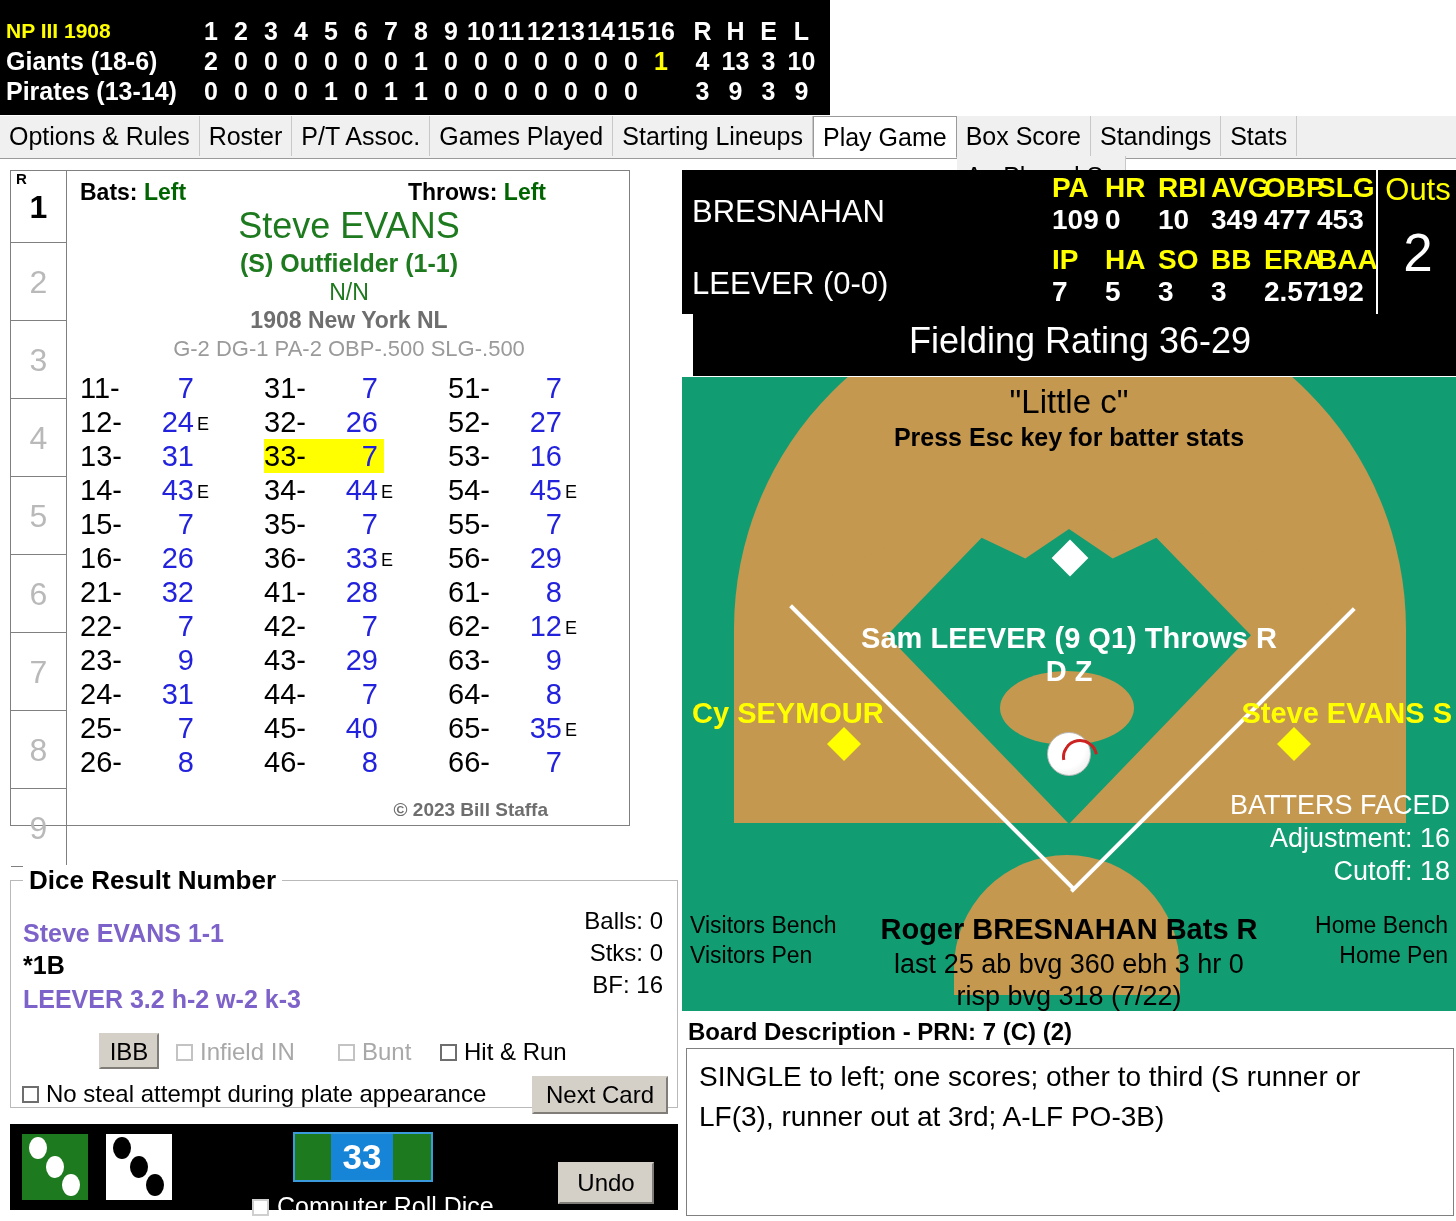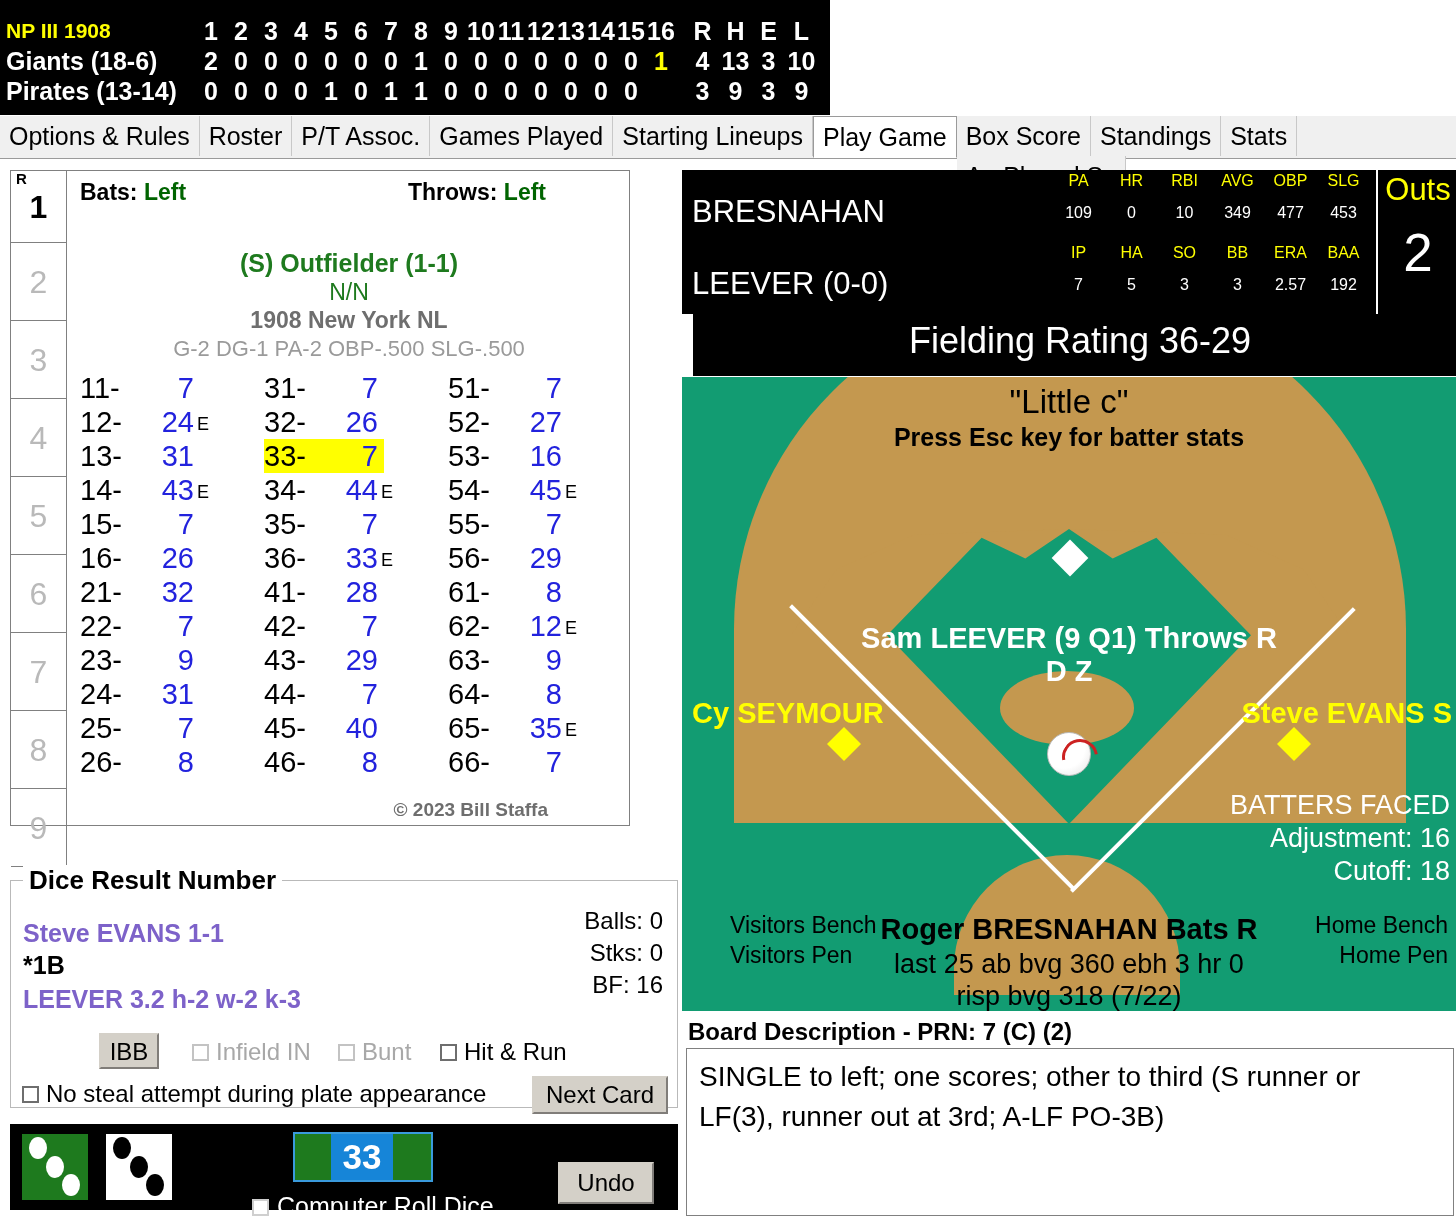--- a/index.html
+++ b/index.html
@@ -63,21 +63,21 @@
   .drn-l1{position:absolute;left:12px;top:38px;font-size:25px;font-weight:bold;color:#7d62c9;}
   .drn-l2{position:absolute;left:12px;top:70px;font-size:25px;font-weight:bold;color:#000;}
   .drn-l3{position:absolute;left:12px;top:104px;font-size:25px;font-weight:bold;color:#7d62c9;}
   .counts{position:absolute;right:14px;top:24px;text-align:right;font-size:24px;color:#000;line-height:32px;}
   .ibb{position:absolute;left:88px;top:152px;width:60px;height:36px;border:2px outset #d4d0c8;background:#d4d0c8;
        font-size:22px;text-align:center;line-height:34px;box-sizing:border-box;}
   .ck{position:absolute;font-size:24px;color:#000;white-space:nowrap;}
   .ck .box{display:inline-block;width:17px;height:17px;border:2px solid #6e6e6e;vertical-align:-1px;margin-right:7px;background:#fff;box-sizing:border-box;}
   .ck.dim{color:#a8a8a8;}
   .ck.dim .box{border-color:#c3c3c3;}
-  .ck1{left:192px;top:1038px;}
+  .ck1{left:176px;top:1038px;}
   .ck2{left:338px;top:1038px;}
   .ck3{left:440px;top:1038px;}
   .ck4{left:22px;top:1080px;}
   .btn{border:2px outset #d4d0c8;background:#d4d0c8;font-size:24px;text-align:center;box-sizing:border-box;color:#000;}
   .nextbtn{position:absolute;left:532px;top:1076px;width:136px;height:38px;line-height:34px;}
 
   
   .dicebar{position:absolute;left:10px;top:1124px;width:668px;height:86px;background:#000;}
   .die{position:absolute;top:10px;width:66px;height:66px;}
   .die.green{left:12px;background:#1e7a1e;}
@@ -92,21 +92,21 @@
   .crd .box{display:inline-block;width:17px;height:17px;border:2px solid #cfcfcf;background:#fff;vertical-align:-1px;margin-right:8px;box-sizing:border-box;}
   .undobtn{position:absolute;left:558px;top:1162px;width:96px;height:42px;line-height:38px;}
 
   
   .statbar{position:absolute;left:682px;top:170px;width:774px;height:144px;background:#000;}
   .hitterrow{position:absolute;left:0;top:0;width:692px;height:72px;}
   .pitcherrow{position:absolute;left:0;top:72px;width:692px;height:72px;}
   .pl-name{position:absolute;left:10px;top:24px;font-size:31px;color:#fff;white-space:nowrap;}
   .hdrcells{position:absolute;left:370px;top:2px;}
   .valcells{position:absolute;left:370px;top:34px;}
-  .sc{display:inline-block;width:53px;text-align:center;font-size:16px;font-weight:normal;}
+  .sc{display:inline-block;width:53px;text-align:left;font-size:28px;font-weight:bold;}
   .hdrcells .sc{color:#ffff00;}
   .valcells .sc{color:#ffffff;}
   .outsbox{position:absolute;left:694px;top:0;width:80px;height:144px;border-left:2px solid #fff;}
   .outs-l{position:absolute;left:0;top:2px;width:80px;text-align:center;font-size:31px;color:#ffff00;}
   .outs-v{position:absolute;left:0;top:52px;width:80px;text-align:center;font-size:53px;color:#fff;}
 
   .frbar{position:absolute;left:682px;top:314px;width:774px;height:62px;background:#000;margin-left:11px;}
   .frtext{position:absolute;left:0;top:6px;width:774px;text-align:center;font-size:36px;color:#fff;}
 
   .field{position:absolute;left:682px;top:377px;width:774px;height:634px;background:#129c72;overflow:hidden;}
@@ -129,21 +129,21 @@
         background:radial-gradient(circle at 38% 34%,#ffffff 55%,#e2e2e2 100%);border:1px solid #bbb;box-sizing:border-box;}
   .seam{position:absolute;border:3px solid #cc2222;border-radius:50%;width:30px;height:30px;left:14px;top:6px;
         border-color:#cc2222 transparent transparent #cc2222;transform:rotate(35deg);}
   .f-littlec{position:absolute;left:0;top:6px;width:774px;text-align:center;font-size:33px;color:#000;}
   .f-esc{position:absolute;left:0;top:46px;width:774px;text-align:center;font-size:25px;font-weight:bold;color:#000;}
   .f-pitcher{position:absolute;left:0;top:245px;width:774px;text-align:center;font-size:29px;font-weight:bold;color:#fff;}
   .f-pitcher2{position:absolute;left:0;top:278px;width:774px;text-align:center;font-size:29px;font-weight:bold;color:#fff;}
   .f-lf{position:absolute;left:10px;top:320px;font-size:29px;font-weight:bold;color:#ffff00;}
   .f-rf{position:absolute;right:4px;top:320px;font-size:29px;font-weight:bold;color:#ffff00;}
   .bf{position:absolute;right:6px;top:412px;text-align:right;font-size:27px;color:#fff;line-height:33px;}
-  .vb{position:absolute;left:8px;top:533px;font-size:23px;color:#000;line-height:30px;margin-left:40px;}
+  .vb{position:absolute;left:8px;top:533px;font-size:23px;color:#000;line-height:30px;}
   .hb{position:absolute;right:8px;top:533px;text-align:right;font-size:23px;color:#000;line-height:30px;}
   .bat1{position:absolute;left:0;top:536px;width:774px;text-align:center;font-size:29px;font-weight:bold;color:#000;}
   .bat2{position:absolute;left:0;top:572px;width:774px;text-align:center;font-size:27px;color:#000;}
   .bat3{position:absolute;left:0;top:604px;width:774px;text-align:center;font-size:27px;color:#000;}
 
   .bd-label{position:absolute;left:688px;top:1018px;font-size:24px;font-weight:bold;color:#000;}
   .bdbox{position:absolute;left:686px;top:1048px;width:768px;height:168px;border:1px solid #808080;background:#fff;box-sizing:border-box;}
   .bdtext{position:absolute;left:12px;top:8px;width:740px;font-size:28px;color:#000;line-height:40px;}
 </style>
 </head>
@@ -206,20 +206,21 @@
         <div class="runcell" style="top: 540px; height: 78px;">
           <span class="num" style="line-height: 78px;">8</span>
         </div>
         <div class="runcell" style="top: 618px; height: 78px;">
           <span class="num" style="line-height: 78px;">9</span>
         </div>
       </div>
     <div class="card-body">
       <div class="bats"><span>Bats:</span> <b>Left</b></div>
       <div class="throws"><span>Throws:</span> <b>Left</b></div>
+      <div class="pname">Steve EVANS</div>
       <div class="ppos">(S) Outfielder (1-1)</div>
       <div class="pnn">N/N</div>
       <div class="pteam">1908 New York NL</div>
       <div class="pstat">G-2 DG-1 PA-2 OBP-.500 SLG-.500</div>
       <div class="grid">
         <div class="gcol gc1" id="gcol0">
             <div class="grow"><span class="k">11-</span><span class="v">7</span><span class="e"></span></div>
             <div class="grow"><span class="k">12-</span><span class="v">24</span><span class="e">E</span></div>
             <div class="grow"><span class="k">13-</span><span class="v">31</span><span class="e"></span></div>
             <div class="grow"><span class="k">14-</span><span class="v">43</span><span class="e">E</span></div>

